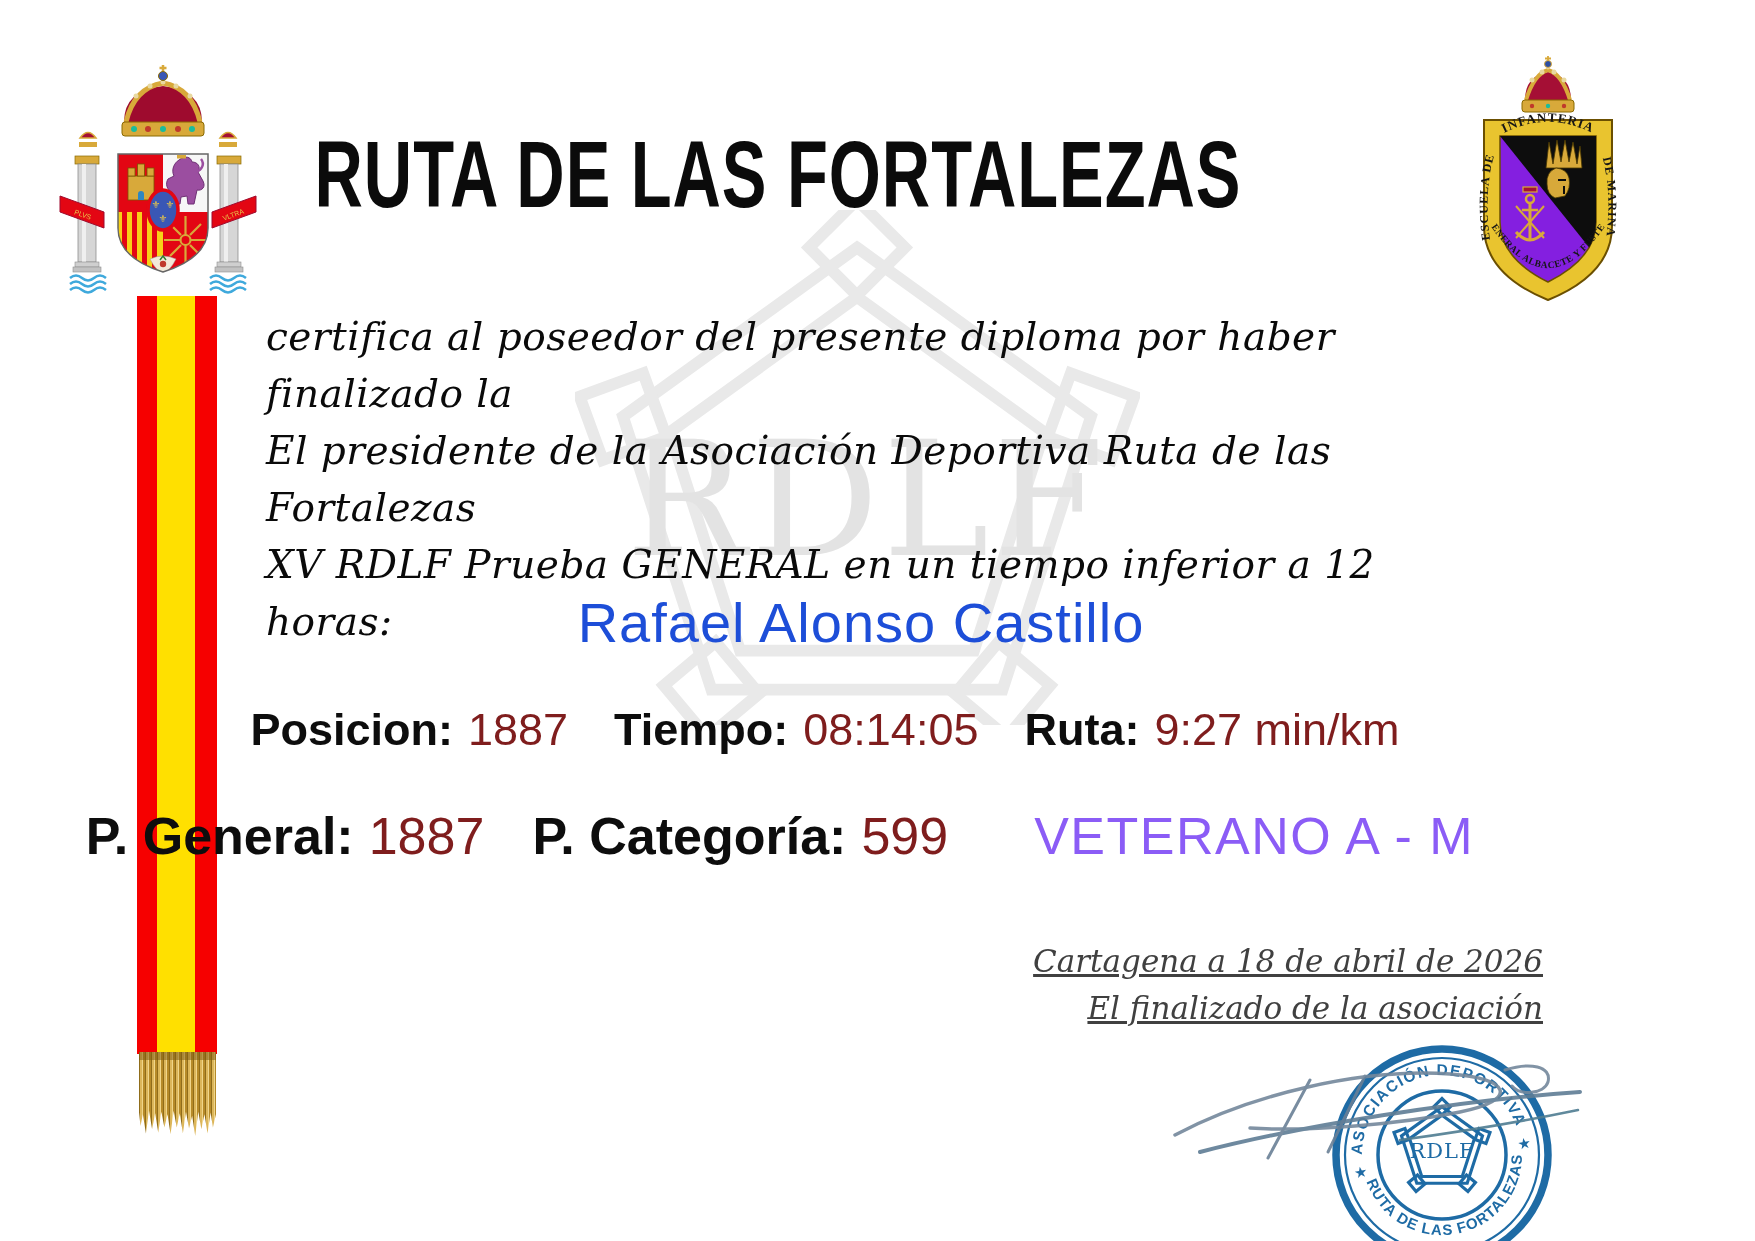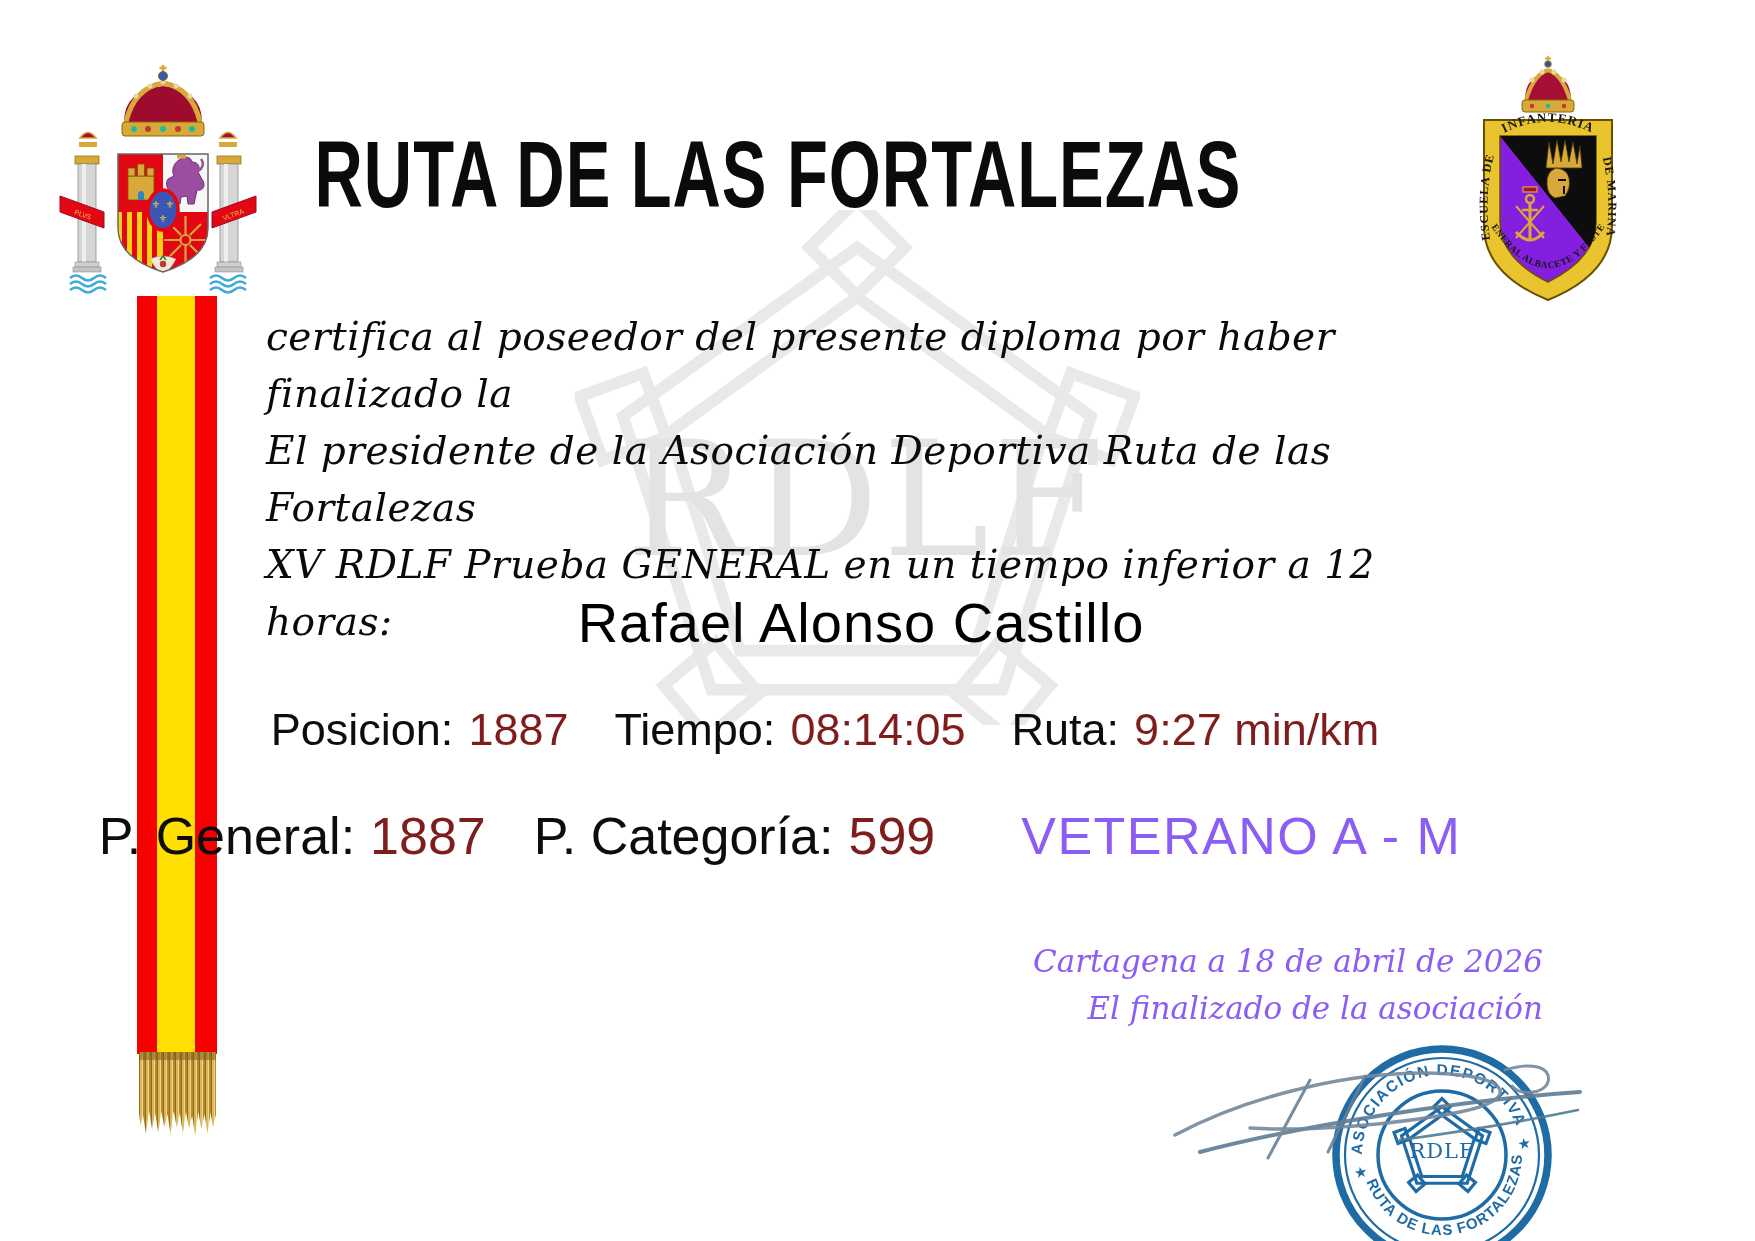--- a/index.html
+++ b/index.html
@@ -7,32 +7,32 @@
         font-family:"Liberation Sans",sans-serif;color:#000;}
   .abs{position:absolute;}
   .z0{z-index:0}.z1{z-index:1}.z2{z-index:2}.z3{z-index:3}.z4{z-index:4}.z5{z-index:5}
 
   .title{left:258px;top:120px;width:1040px;text-align:center;font-size:72px;font-weight:700;
          letter-spacing:1px;transform:scale(.93,1.32);transform-origin:50% 0;white-space:nowrap;color:#0b0b0b;}
 
   .body-text{left:266px;top:308px;width:1230px;font-family:"DejaVu Serif",serif;font-style:italic;
              font-size:39px;line-height:57px;color:#0a0a0a;letter-spacing:.5px;}
 
-  .name{left:0;top:590px;width:1722px;text-align:center;font-size:56px;letter-spacing:1px;color:#000000;}
+  .name{left:0;top:590px;width:1722px;text-align:center;font-size:56px;letter-spacing:1px;color:#1d4ed8;}
 
   .row{display:flex;justify-content:center;align-items:baseline;white-space:nowrap;}
   .row1{left:0;top:704px;width:1650px;font-size:45px;gap:46px;}
   .row2{left:0;top:806px;width:1560px;font-size:52px;gap:48px;}
   .grp{display:flex;gap:15px;align-items:baseline;}
-  .lbl{font-weight:400;color:#0d0d0d;}
+  .lbl{font-weight:700;color:#0d0d0d;}
   .val{color:#7f1d1d;}
   .catname{letter-spacing:1.5px;color:#8b5cf6;margin-left:38px;}
 
   .footer{right:212px;top:938px;text-align:right;font-family:"DejaVu Serif",serif;font-style:italic;
-          font-size:31px;line-height:47px;color:#8b5cf6;}
+          font-size:31px;line-height:47px;color:#404040;text-decoration:underline;}
 
   .banner{left:137px;top:296px;width:80px;height:758px;
           background:linear-gradient(90deg,#f60000 0 25%,#ffe000 25% 72%,#f60000 72% 100%);}
   .fringe{left:139px;top:1052px;width:77px;height:84px;
           background:linear-gradient(180deg,rgba(121,89,18,.5) 0 8px,rgba(0,0,0,0) 8px),
                      repeating-linear-gradient(90deg,#8f6c1a 0 1px,#dcb65a 1px 3px,#f0d68b 3px 4px,#b68a28 4px 6px);
           clip-path:polygon(0 0,100% 0,100% 74%,96% 90%,93% 72%,89% 97%,85% 74%,81% 92%,77% 71%,73% 100%,
                     69% 76%,65% 91%,61% 71%,57% 97%,53% 73%,49% 90%,45% 70%,41% 98%,37% 74%,33% 90%,
                     29% 71%,25% 96%,21% 73%,17% 92%,13% 70%,9% 97%,5% 74%,2% 88%,0 72%);}
 

